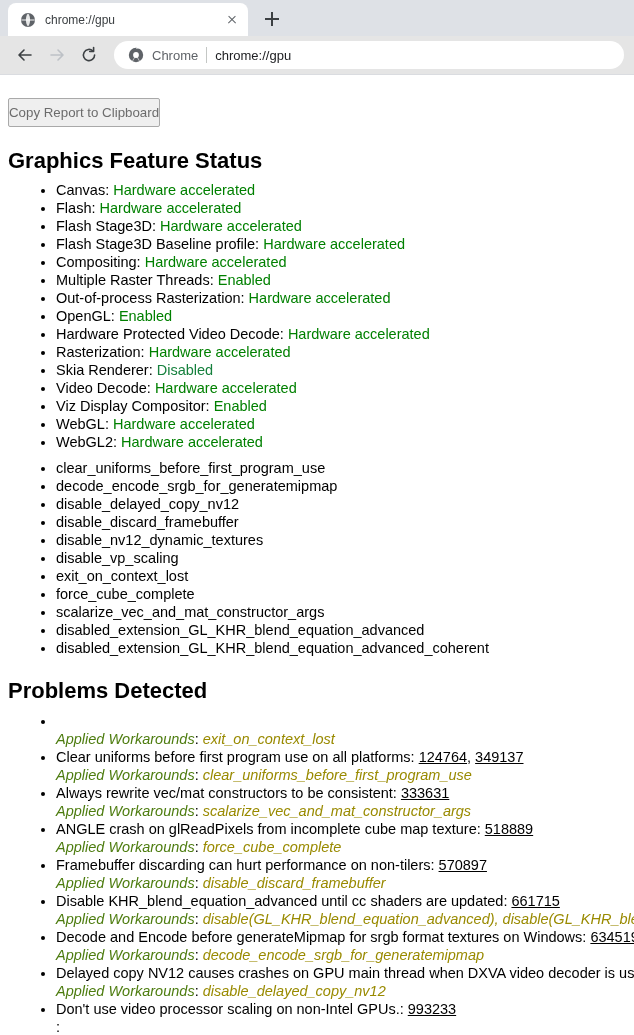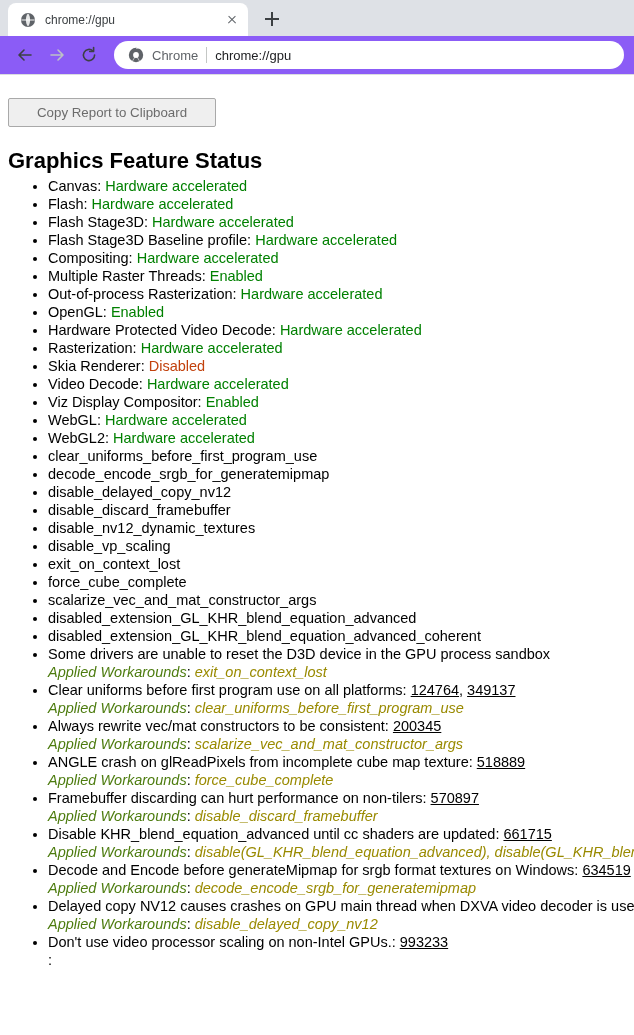--- a/index.html
+++ b/index.html
@@ -69,21 +69,21 @@
   .newtab::before, .newtab::after {
     content: "";
     position: absolute;
     background: #3c4043;
   }
   .newtab::before { left: 7px; top: 13.2px; width: 14px; height: 1.6px; }
   .newtab::after  { top: 7px; left: 13.2px; height: 14px; width: 1.6px; }
 
   .toolbar {
     height: 39px;
-    background: #8b5cf6;
+    background: #e5e5e5;
     display: flex;
     align-items: center;
     padding: 0 10px;
     gap: 2px;
     border-bottom: 1px solid #dadce0;
   }
   .nav-btn {
     width: 30px; height: 30px;
     display: flex;
     align-items: center;
@@ -133,47 +133,47 @@
     background: #ffffff;
   }
   .copy-btn {
     margin: 23px 0 0 0;
     font-family: "Liberation Sans", sans-serif;
     font-size: 13.3px;
     color: #6c6c6c;
     background: #efefef;
     border: 1px solid #a9a9a9;
     border-radius: 2px;
-    padding: 6px 28px;
+    padding: 6px 0;
     line-height: normal;
   }
 
   h2.section {
     font-size: 22px;
     font-weight: bold;
     color: #000000;
     margin: 21px 0 4px 0;
     line-height: 1.15;
   }
 
   ul.items {
     list-style: disc;
-    margin: 0;
+    margin: 8px;
     padding-left: 40px;
   }
   ul.items > li {
     font-size: 14.5px;
     line-height: 18px;
     color: #000000;
     padding: 0;
     margin: 0;
   }
 
   .val-green  { color: #008000; }
-  .val-yellow { color: #c2410c; }
+  .val-yellow { color: #15803d; }
   .workaround { color: #000000; }
 
   .problem-title { color: #000000; }
   .bug-link {
     color: #000000;
     text-decoration: underline;
   }
   .applied-line {
     font-style: italic;
     color: #4d7c0f;
@@ -267,24 +267,25 @@
       <li class="workaround">disable_discard_framebuffer</li>
       <li class="workaround">disable_nv12_dynamic_textures</li>
       <li class="workaround">disable_vp_scaling</li>
       <li class="workaround">exit_on_context_lost</li>
       <li class="workaround">force_cube_complete</li>
       <li class="workaround">scalarize_vec_and_mat_constructor_args</li>
       <li class="workaround">disabled_extension_GL_KHR_blend_equation_advanced</li>
       <li class="workaround">disabled_extension_GL_KHR_blend_equation_advanced_coherent</li>
     </ul>
 
+  <h2 class="section">Problems Detected</h2>
   <ul class="items problems" id="prob-list">
-      <li><span class="problem-title">Some drivers are unable to reset the D3D device in the GPU process sandbox</span><br><span class="applied-line">Applied Workarounds</span>: <span class="applied-val">exit_on_context_lost</span></li>
+      <li><br><span class="applied-line">Applied Workarounds</span>: <span class="applied-val">exit_on_context_lost</span></li>
       <li><span class="problem-title">Clear uniforms before first program use on all platforms:</span> <a class="bug-link" href="#">124764</a>, <a class="bug-link" href="#">349137</a><br><span class="applied-line">Applied Workarounds</span>: <span class="applied-val">clear_uniforms_before_first_program_use</span></li>
-      <li><span class="problem-title">Always rewrite vec/mat constructors to be consistent:</span> <a class="bug-link" href="#">200345</a><br><span class="applied-line">Applied Workarounds</span>: <span class="applied-val">scalarize_vec_and_mat_constructor_args</span></li>
+      <li><span class="problem-title">Always rewrite vec/mat constructors to be consistent:</span> <a class="bug-link" href="#">333631</a><br><span class="applied-line">Applied Workarounds</span>: <span class="applied-val">scalarize_vec_and_mat_constructor_args</span></li>
       <li><span class="problem-title">ANGLE crash on glReadPixels from incomplete cube map texture:</span> <a class="bug-link" href="#">518889</a><br><span class="applied-line">Applied Workarounds</span>: <span class="applied-val">force_cube_complete</span></li>
       <li><span class="problem-title">Framebuffer discarding can hurt performance on non-tilers:</span> <a class="bug-link" href="#">570897</a><br><span class="applied-line">Applied Workarounds</span>: <span class="applied-val">disable_discard_framebuffer</span></li>
       <li><span class="problem-title">Disable KHR_blend_equation_advanced until cc shaders are updated:</span> <a class="bug-link" href="#">661715</a><br><span class="applied-line">Applied Workarounds</span>: <span class="applied-val">disable(GL_KHR_blend_equation_advanced), disable(GL_KHR_blend_equation_advanced_coherent)</span></li>
       <li><span class="problem-title">Decode and Encode before generateMipmap for srgb format textures on Windows:</span> <a class="bug-link" href="#">634519</a><br><span class="applied-line">Applied Workarounds</span>: <span class="applied-val">decode_encode_srgb_for_generatemipmap</span></li>
       <li><span class="problem-title">Delayed copy NV12 causes crashes on GPU main thread when DXVA video decoder is used:</span> <br><span class="applied-line">Applied Workarounds</span>: <span class="applied-val">disable_delayed_copy_nv12</span></li>
       <li><span class="problem-title">Don't use video processor scaling on non-Intel GPUs.:</span> <a class="bug-link" href="#">993233</a><br>: </li>
     </ul>
 
 </div>
 

